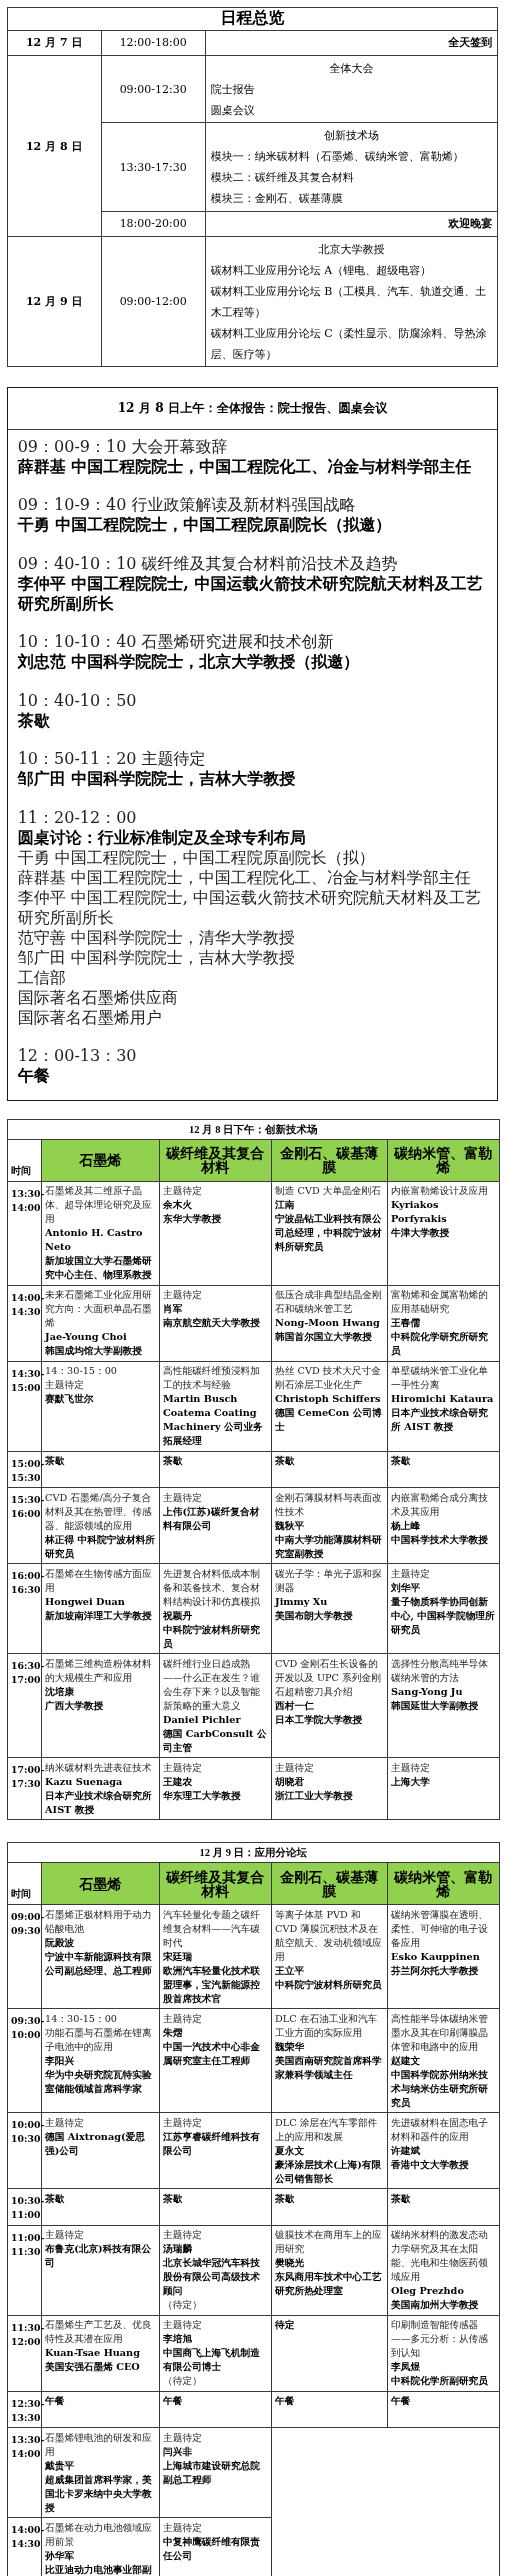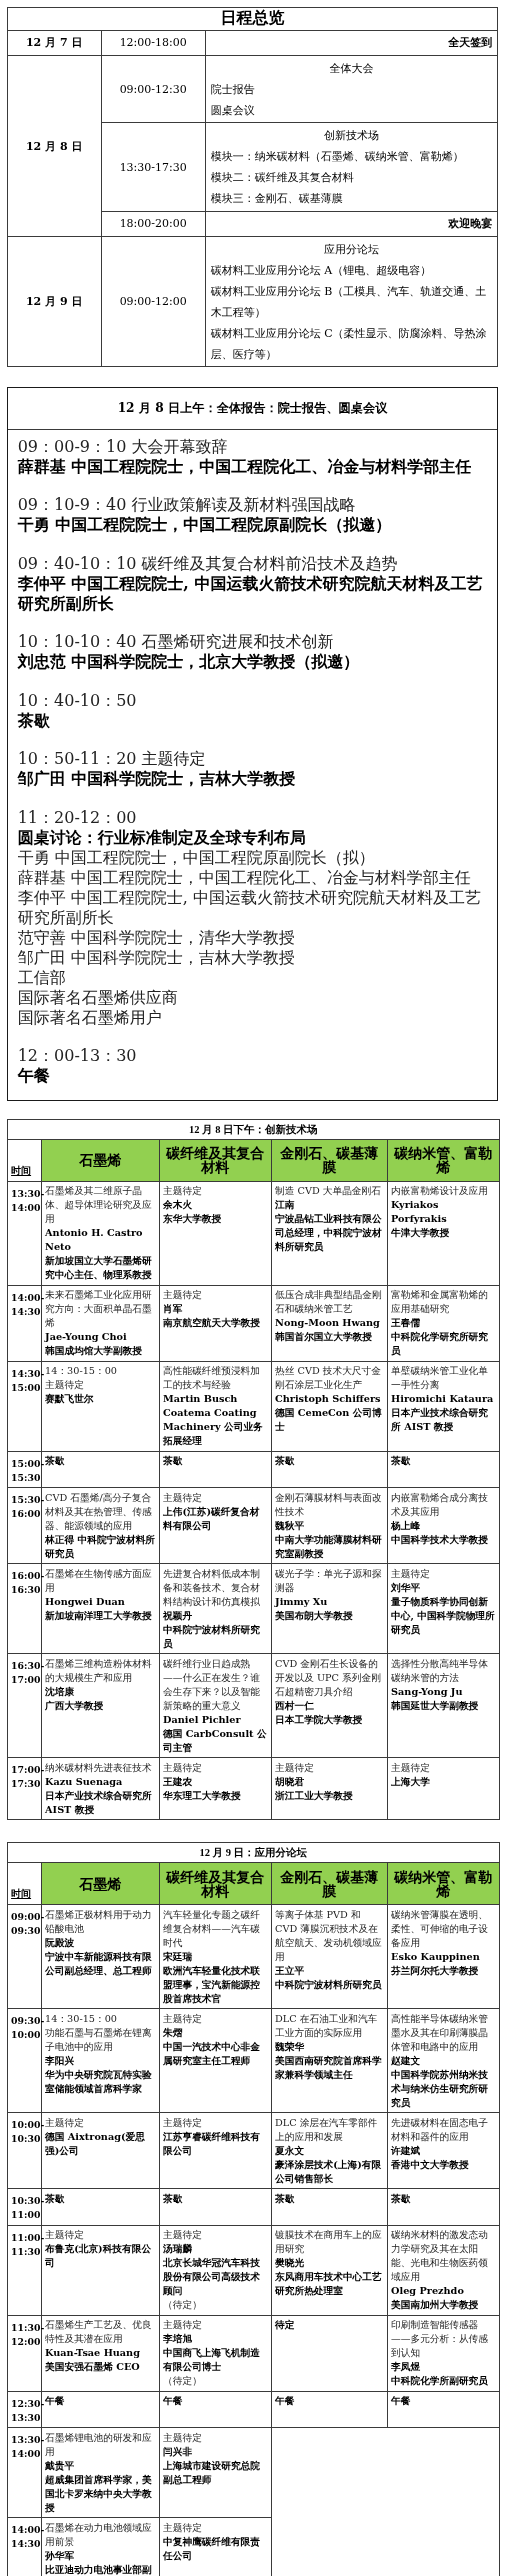--- a/index.html
+++ b/index.html
@@ -30,21 +30,21 @@
 
   
   .trk{border:1.7px solid #1a1a1a;margin-bottom:22px;}
   .trk td{border:0.8px solid #3a3a3a;vertical-align:top;
     padding:2.5px 3.4px;font-size:9.7px;line-height:14px;}
   .trk .t-title{text-align:center;font-weight:bold;font-size:10.5px;
     line-height:15px;padding:1.7px;font-family:Liberation Serif, serif;}
   .trk .t-col-h{background:#92d050;text-align:center;font-weight:bold;
     font-size:14px;padding:6.7px 1.7px;vertical-align:middle;}
   .trk .t-time-h{background:#fff;font-weight:bold;font-size:10px;
-    vertical-align:bottom;padding:6.7px 3.4px 3.4px 3.4px;text-decoration:underline;}
+    vertical-align:bottom;padding:6.7px 3.4px 3.4px 3.4px;}
   .trk .t-time{font-weight:bold;font-size:9.3px;padding-top:5px;}
   .ln{color:#222;}
   .ln.b{font-weight:bold;color:#000;}
 </style>
 </head>
 <body>
 
 <div class="page">
 
   <table class="ov">
@@ -81,21 +81,21 @@
       </td>
     </tr>
     <tr>
       <td class="time">18:00-20:00</td>
       <td class="ev-c">欢迎晚宴</td>
     </tr>
     <tr>
       <td class="date">12 月 9 日</td>
       <td class="time">09:00-12:00</td>
       <td class="ev">
-        <div class="ev-h">应用分论坛</div>
+        <div class="ev-h">北京大学教授</div>
         <div>碳材料工业应用分论坛 A（锂电、超级电容）</div>
         <div>碳材料工业应用分论坛 B（工模具、汽车、轨道交通、土木工程等）</div>
         <div>碳材料工业应用分论坛 C（柔性显示、防腐涂料、导热涂层、医疗等）</div>
       </td>
     </tr>
   </tbody>
     </table>
 
   <div class="morning">
     <div class="m-title">12 月 8 日上午：全体报告：院士报告、圆桌会议</div>

